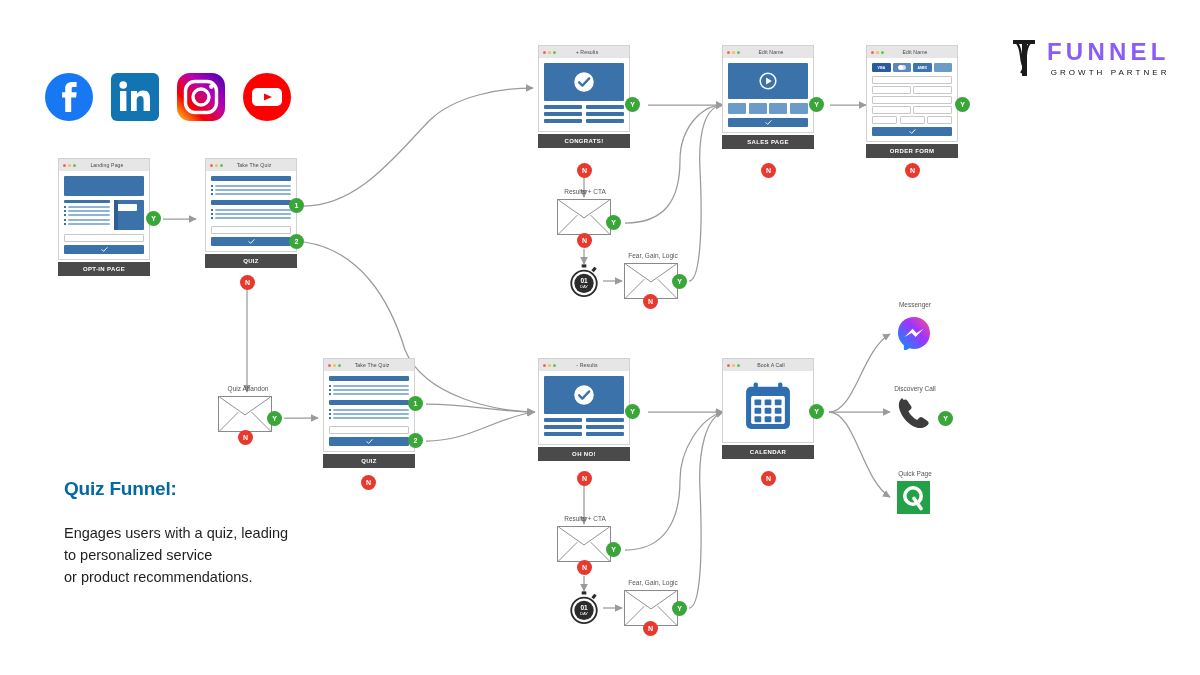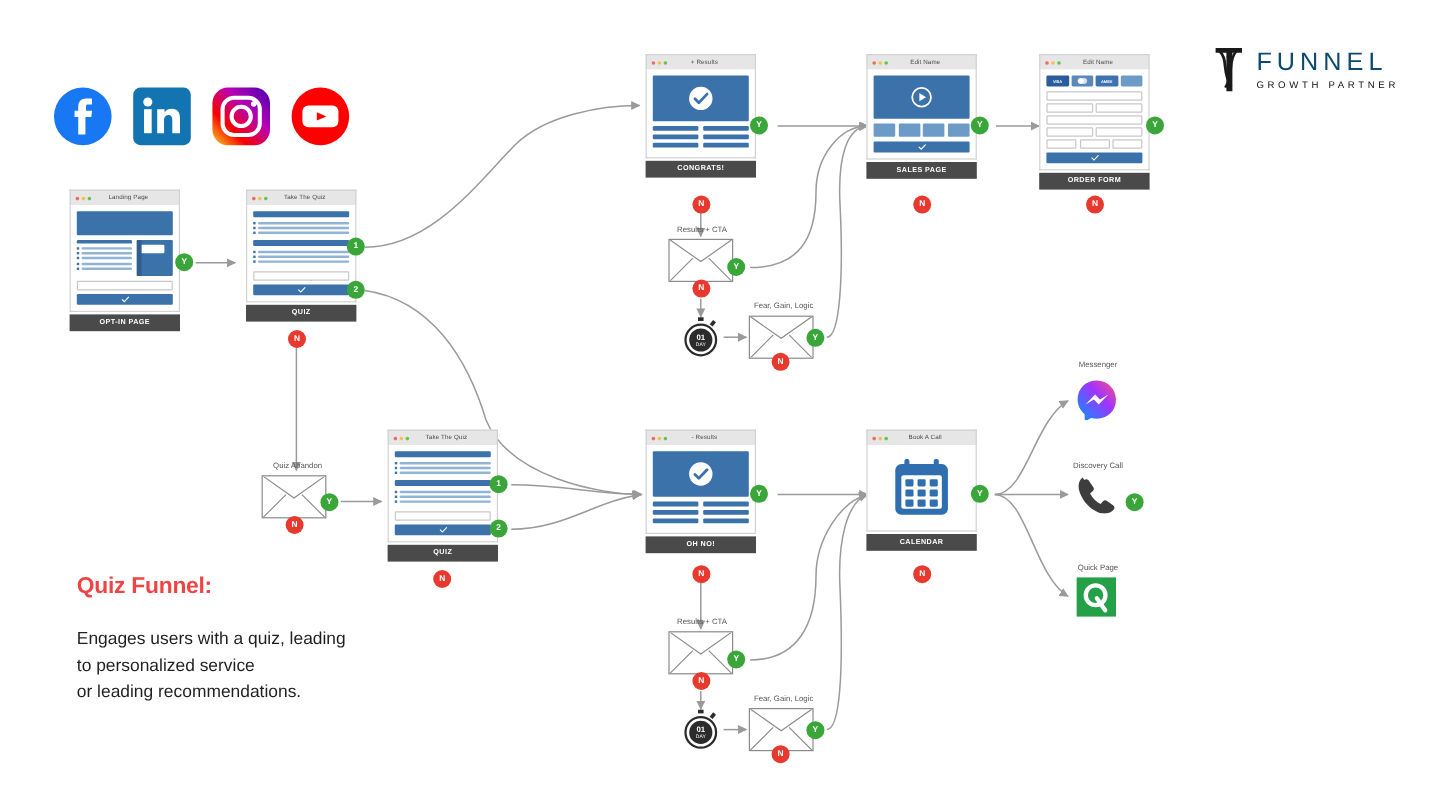--- a/index.html
+++ b/index.html
@@ -101,32 +101,32 @@
   .timer{position:absolute;width:34px;height:34px;}
   .timer svg{width:34px;height:34px;display:block;}
 
   
   .endp{position:absolute;}
   .endp svg{display:block;}
 
   
   .caption{position:absolute;left:64px;top:478px;width:330px;}
   .caption h2{
-    margin:0 0 22px 0;font-size:19px;font-weight:bold;color:#ef4444;
+    margin:0 0 22px 0;font-size:19px;font-weight:bold;color:#0369a1;
     letter-spacing:-.2px;
   }
   .caption p{
     margin:0;font-size:14.5px;line-height:1.52;color:#1f1f1f;font-weight:400;
   }
 
   
   .logo{position:absolute;left:1010px;top:38px;display:flex;align-items:center;gap:9px;}
   .logo .mark{width:28px;height:40px;}
   .logo .words{display:flex;flex-direction:column;justify-content:center;}
-  .logo .w1{font-size:21px;font-weight:normal;letter-spacing:4.2px;color:#0c4a6e;line-height:1;}
+  .logo .w1{font-size:24px;font-weight:bold;letter-spacing:4.2px;color:#8b5cf6;line-height:1;}
   .logo .w2{font-size:8px;letter-spacing:3.05px;color:#111;line-height:1;margin-top:5px;text-align:right;}
 </style>
 </head>
 <body>
 
 <div class="canvas">
 
   <svg id="wires" viewBox="0 0 1200 675">
     <defs>
       <marker id="ah" markerWidth="7" markerHeight="7" refX="5.6" refY="3" orient="auto">
@@ -657,21 +657,21 @@
       <circle cx="16" cy="15" r="8.2" fill="none" stroke="#fff" stroke-width="3.6"></circle>
       <path d="M17 17.5l7 10" stroke="#fff" stroke-width="3.6" fill="none" stroke-linecap="round"></path>
     </svg>
   </div>
 
   <div class="caption">
     <h2>Quiz Funnel:</h2>
     <p>
       <span>Engages users with a quiz, leading</span><br>
       <span>to personalized service</span><br>
-      <span>or leading recommendations.</span>
+      <span>or product recommendations.</span>
     </p>
   </div>
 
   <div class="logo">
     <svg class="mark" viewBox="0 0 28 40">
       <path d="M3 2 L25 2 L25 6 L17 6 L17 38 L12 38 L12 6 L3 6 Z" fill="#1a1a1a"></path>
       <path d="M6 4 C14 12, 8 22, 16 34" stroke="#1a1a1a" stroke-width="2.4" fill="none"></path>
       <path d="M20 5 C13 13, 19 23, 11 35" stroke="#1a1a1a" stroke-width="2" fill="none"></path>
     </svg>
     <div class="words">

